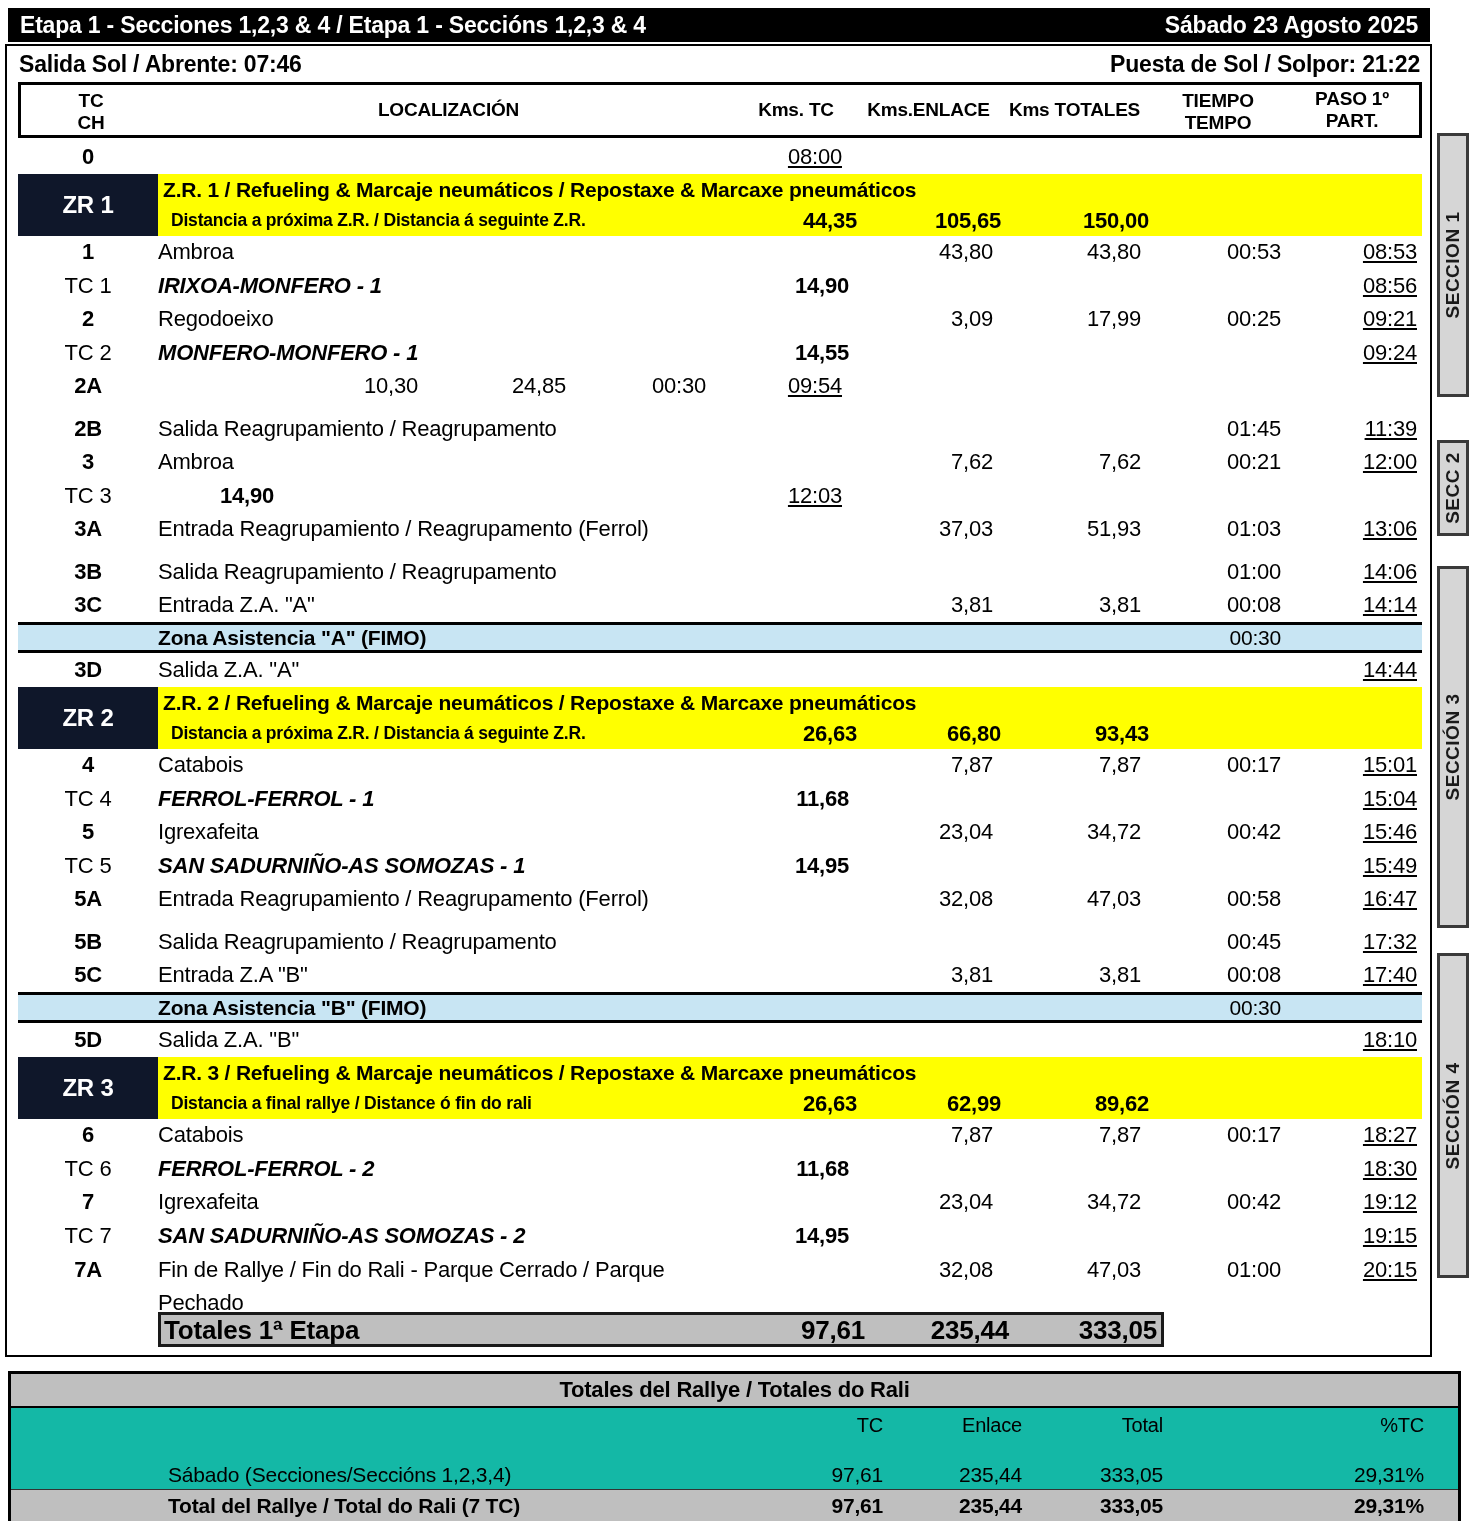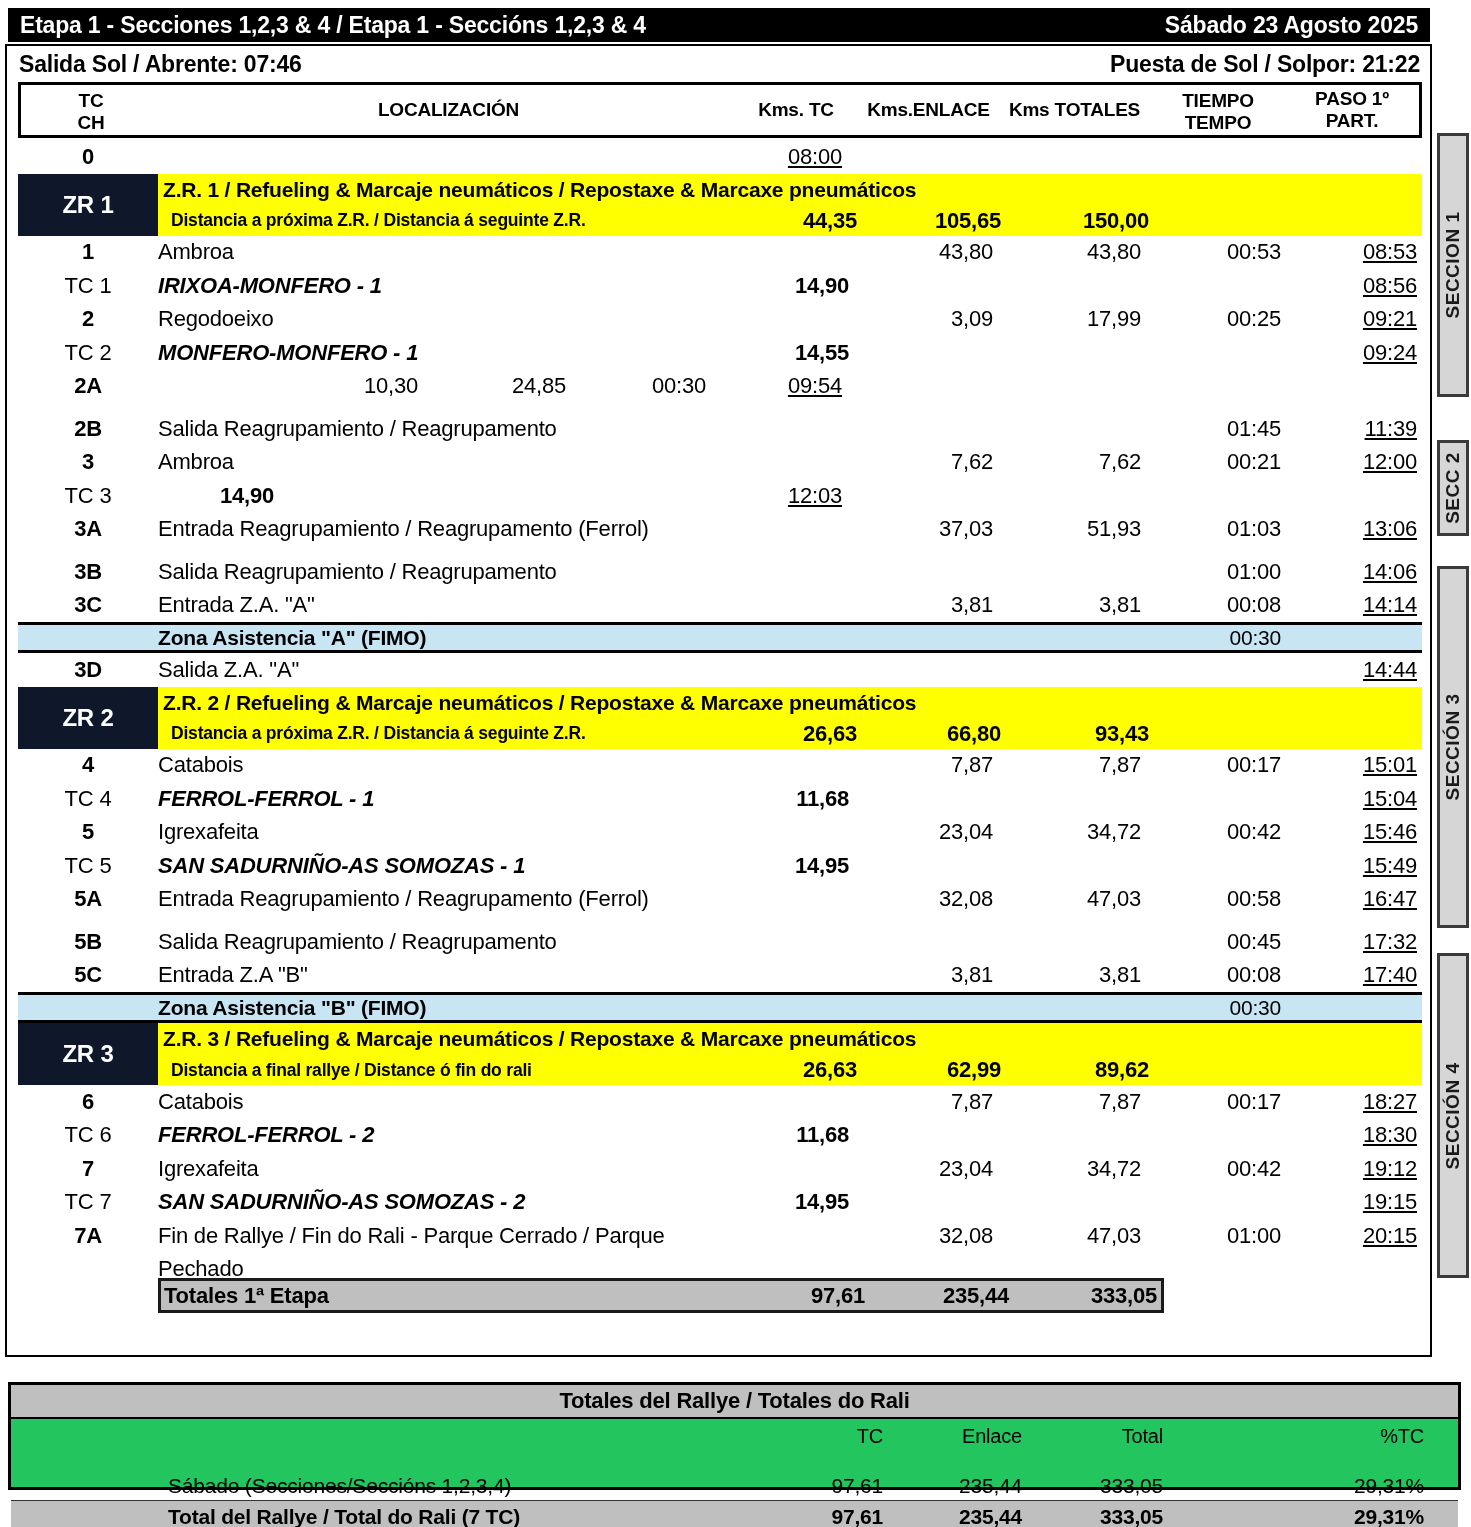--- a/index.html
+++ b/index.html
@@ -56,35 +56,35 @@
 
   
   .assist{height:25px;background:#c8e5f3;border-top:3px solid #000;border-bottom:3px solid #000;
           display:flex;align-items:center;font-size:21px;font-weight:bold;}
   .a-sp{width:140px;flex:none;} .a-loc{width:575px;flex:none;} .a-sp2{width:412px;flex:none;}
   .assist .ktie{font-weight:400;}
 
   
   .etapa{display:flex;height:35px;margin-top:2px;}
   .etapa-bar{margin-left:140px;width:1006px;background:#bfbfbf;border:3px solid #1a1a1a;
-             box-sizing:border-box;display:flex;align-items:center;font-weight:bold;font-size:22px;}
+             box-sizing:border-box;display:flex;align-items:flex-start;font-weight:bold;font-size:26px;}
   .e-lbl{flex:1;padding-left:3px;}
   .etapa-bar .num{font-weight:bold;}
 
   
   .tab{position:absolute;left:1437px;width:32px;background:#d6d6d6;border:3px solid #3a3a3a;
        box-sizing:border-box;display:flex;align-items:center;justify-content:center;}
   .tab span{transform:rotate(-90deg);white-space:nowrap;font-weight:bold;font-size:19px;
             letter-spacing:0.5px;color:#1a1a1a;}
   .tab1{top:133px;height:264px;} .tab2{top:440px;height:96px;}
   .tab3{top:566px;height:362px;} .tab4{top:953px;height:325px;}
 
   
-  .totals-box{position:absolute;left:8px;top:1371px;width:1453px;height:108px;border:3px solid #000;
-              box-sizing:border-box;background:#22c55e;margin-top:11px;}
+  .totals-box{position:absolute;left:8px;top:1371px;width:1453px;height:150px;border:3px solid #000;
+              box-sizing:border-box;background:#14b8a6;}
   .tb-title{height:32px;background:#bfbfbf;border-bottom:2px solid #000;display:flex;align-items:center;
             justify-content:center;font-weight:bold;font-size:22px;}
   .tb-sub{height:34px;display:flex;align-items:center;font-size:20px;}
   .tb-gap{height:18px;}
   .tb-row{height:29px;display:flex;align-items:center;font-size:21px;}
   .tb-row.total{background:#bfbfbf;font-weight:bold;height:31px;border-top:1px solid #333;}
   .tb-label{width:727px;flex:none;box-sizing:border-box;padding-left:157px;}
   .tb-tc{width:150px;} .tb-en{width:145px;} .tb-tot{width:145px;}
   .tb-tc,.tb-en,.tb-tot,.tb-pct{text-align:right;box-sizing:border-box;flex:none;}
   .tb-tc{padding-right:5px;} .tb-en{padding-right:11px;} .tb-tot{padding-right:15px;}
@@ -332,20 +332,29 @@
           <div class="num ktot">3,81</div>
           <div class="num ktie">00:08</div>
           <div class="num kpaso">17:40</div>
         </div>
         <div class="assist">
           <div class="a-sp"></div>
           <div class="a-loc">Zona Asistencia "B"  (FIMO)</div>
           <div class="a-sp2"></div>
           <div class="num ktie">00:30</div>
         </div>
+        <div class="row">
+          <div class="ch">5D</div>
+          <div class="loc">Salida Z.A. "B"</div>
+          <div class="num ktc"></div>
+          <div class="num ken"></div>
+          <div class="num ktot"></div>
+          <div class="num ktie"></div>
+          <div class="num kpaso">18:10</div>
+        </div>
         <div class="zr">
           <div class="zr-badge">ZR 3</div>
           <div class="zr-right">
             <div class="zr-l1">Z.R. 3 / Refueling &amp; Marcaje neumáticos / Repostaxe &amp; Marcaxe pneumáticos</div>
             <div class="zr-l2">
               <div class="lbl">Distancia a final rallye / Distance ó fin do rali</div>
               <div class="num ktc">26,63</div>
               <div class="num ken">62,99</div>
               <div class="num ktot">89,62</div>
             </div>

